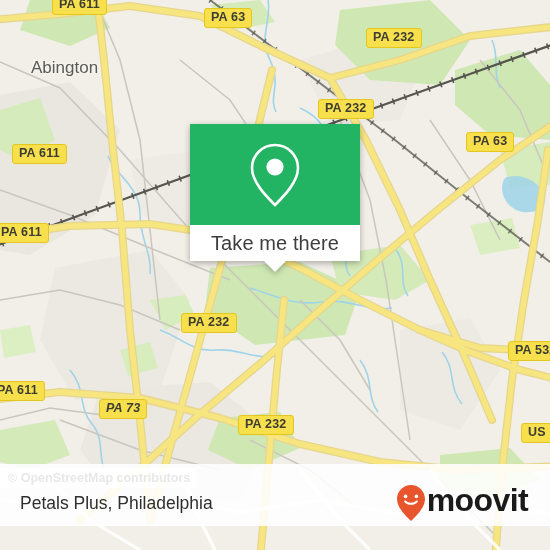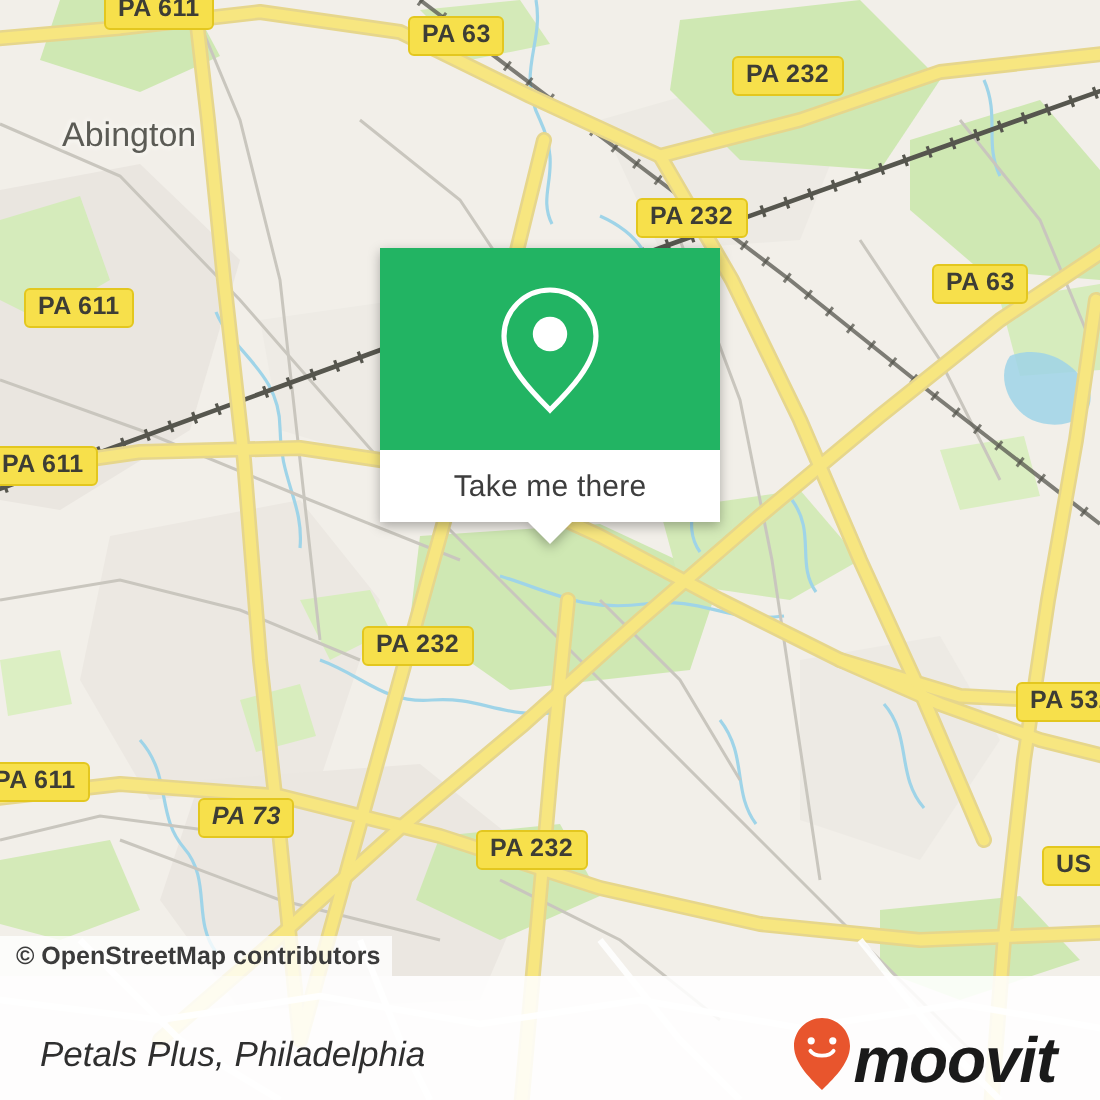--- a/index.html
+++ b/index.html
@@ -81,21 +81,21 @@
     position: relative;
     width: 170px;
     height: 36px;
     background: #ffffff;
     display: flex;
     align-items: center;
     justify-content: center;
   }
   #popup-footer-label {
     color: #3d3d3d;
-    font-size: 15px;
+    font-size: 20px;
     font-family: "Liberation Sans", sans-serif;
     letter-spacing: 0.1px;
   }
   #popup-tail {
     position: absolute;
     left: 50%;
     top: 100%;
     margin-left: -11px;
     width: 0; height: 0;
     border-left: 11px solid transparent;
@@ -117,41 +117,40 @@
     font-size: 12.5px;
     font-family: "Liberation Sans", sans-serif;
     z-index: 30;
     font-weight: bold;
   }
 
   
   #footer-bar {
     position: absolute;
     left: 0;
-    top: 488px;
+    top: 464px;
     width: 550px;
     height: 62px;
     background: rgba(255,255,255,0.88);
     display: flex;
     align-items: center;
     justify-content: space-between;
     padding: 16px 22px 0 20px;
     box-sizing: border-box;
     z-index: 35;
-    font-style: italic;
   }
   #footer-title {
     color: #2f2f2f;
     font-size: 17.5px;
     font-family: "Liberation Sans", sans-serif;
     white-space: nowrap;
   }
   #moovit-logo {
     display: flex;
-    align-items: flex-end;
+    align-items: flex-start;
     gap: 1px;
   }
   #moovit-wordmark {
     color: #1a1a1a;
     font-size: 32px;
     font-family: "Liberation Sans", sans-serif;
     font-weight: bold;
     letter-spacing: -0.6px;
     line-height: 32px;
   }

